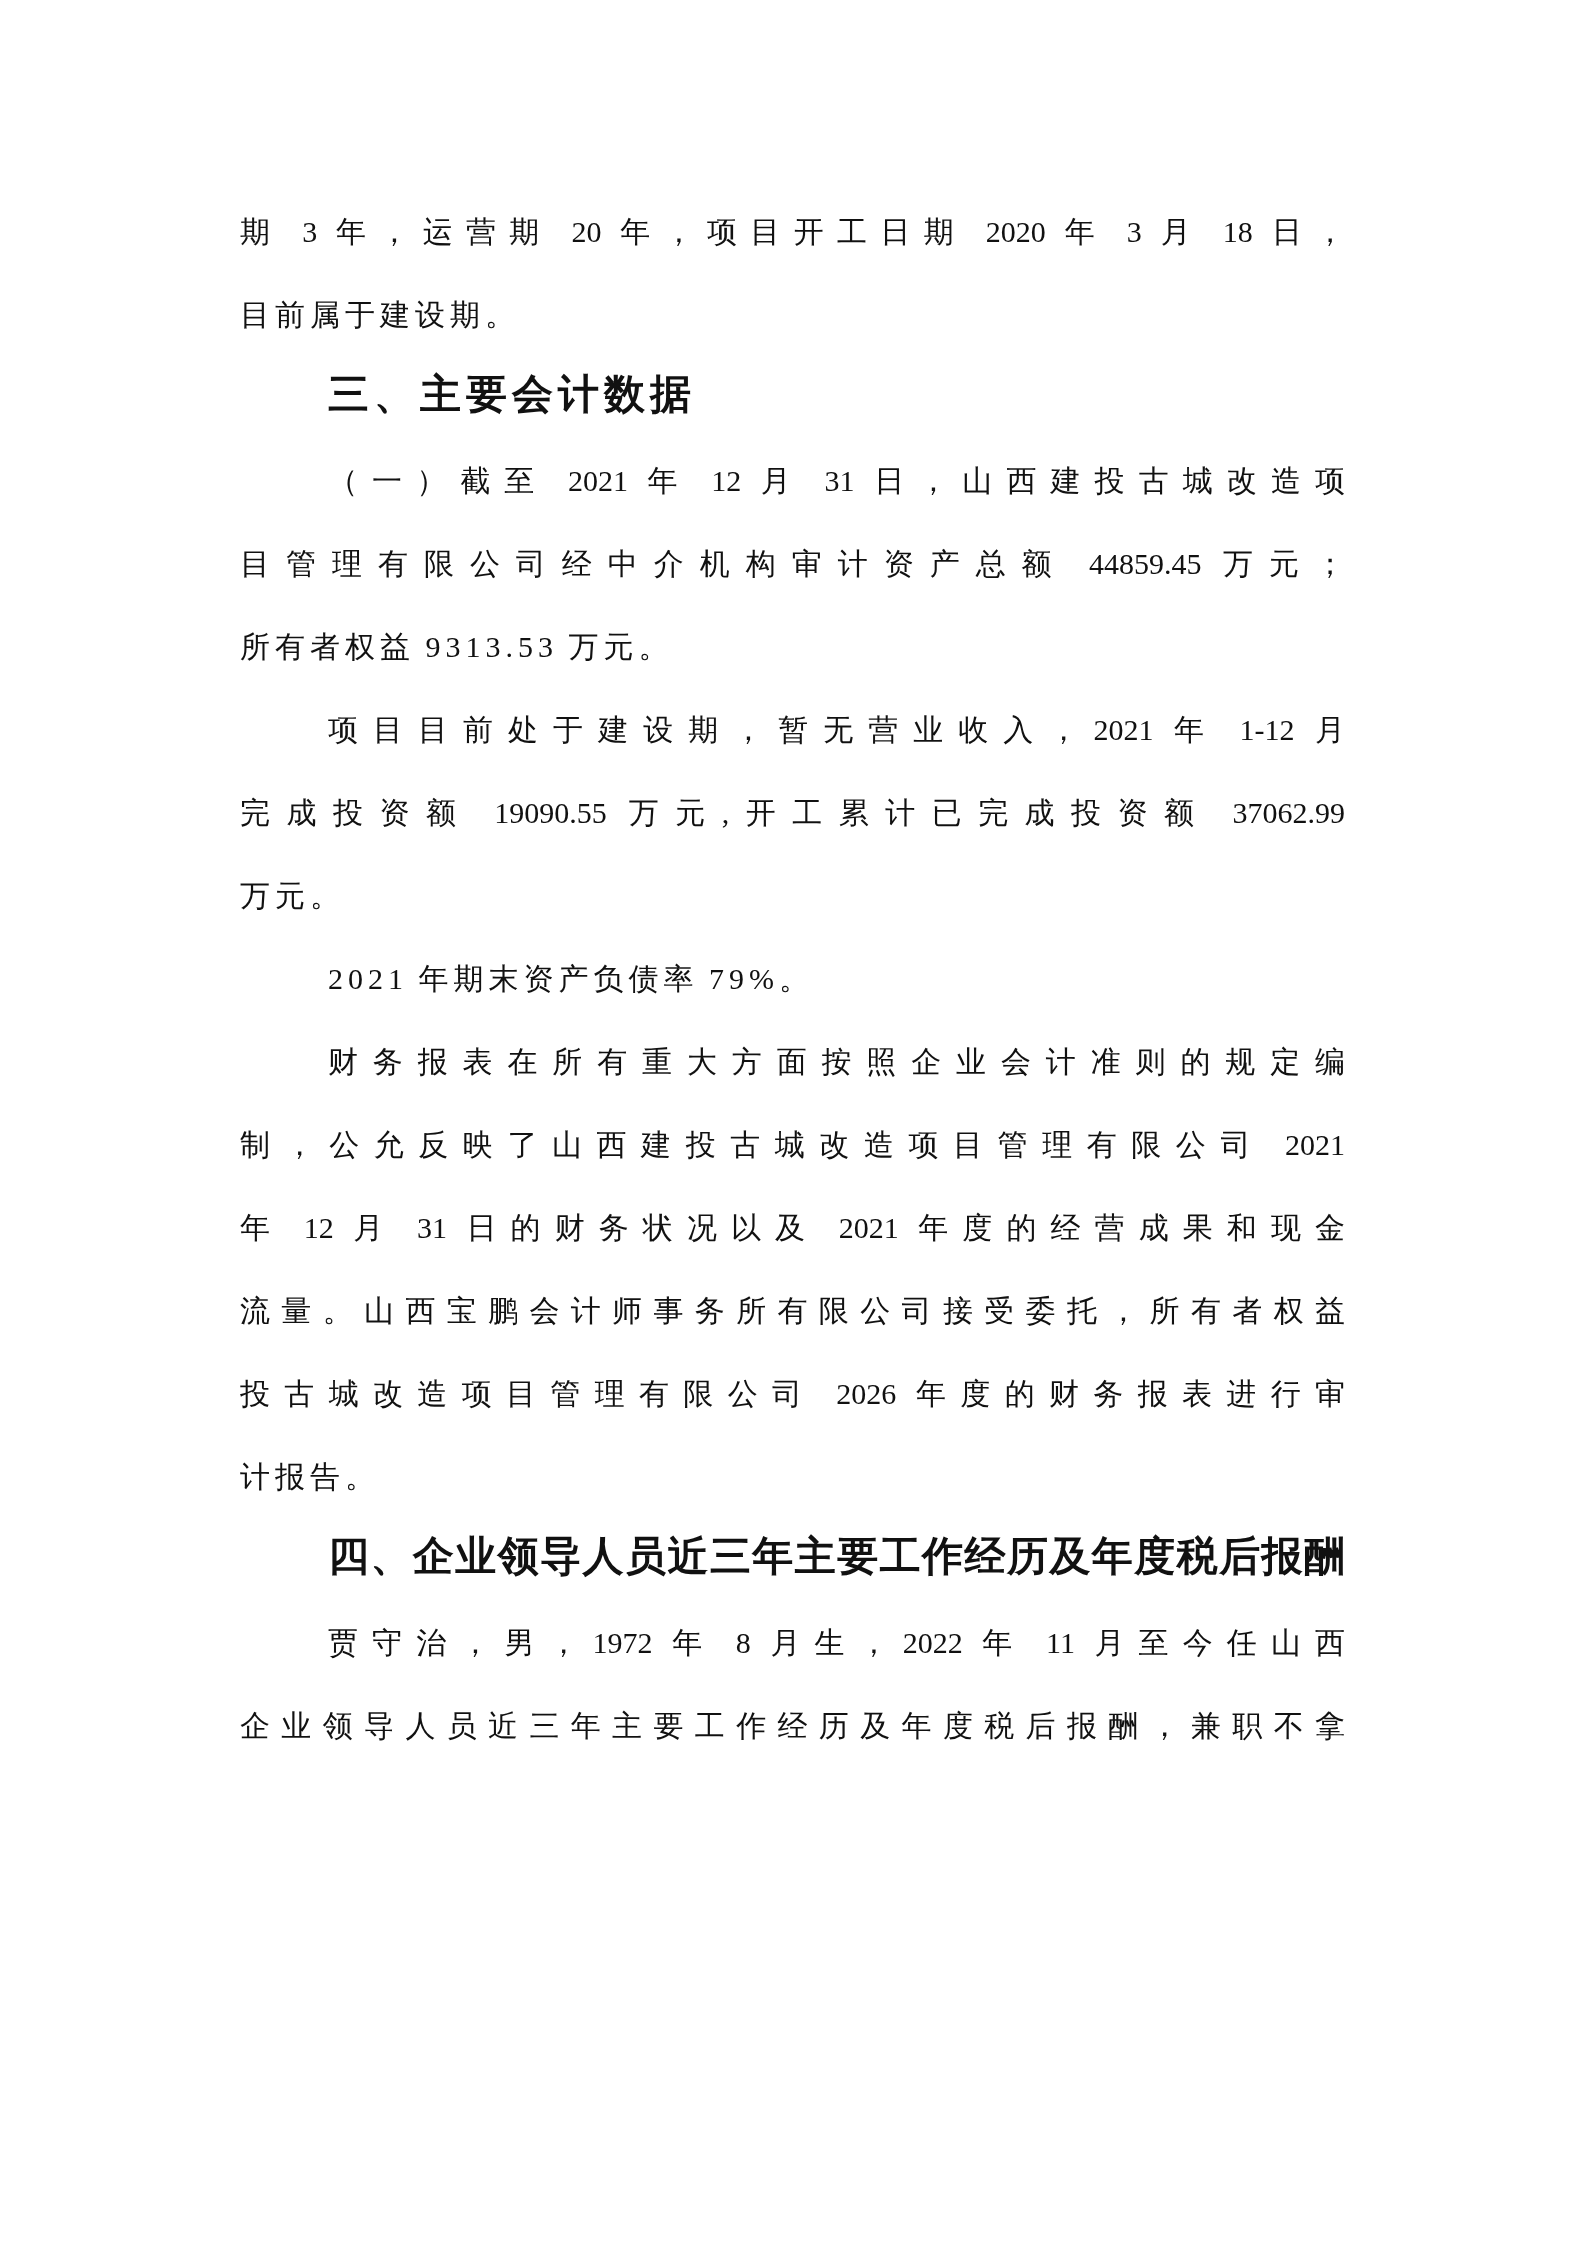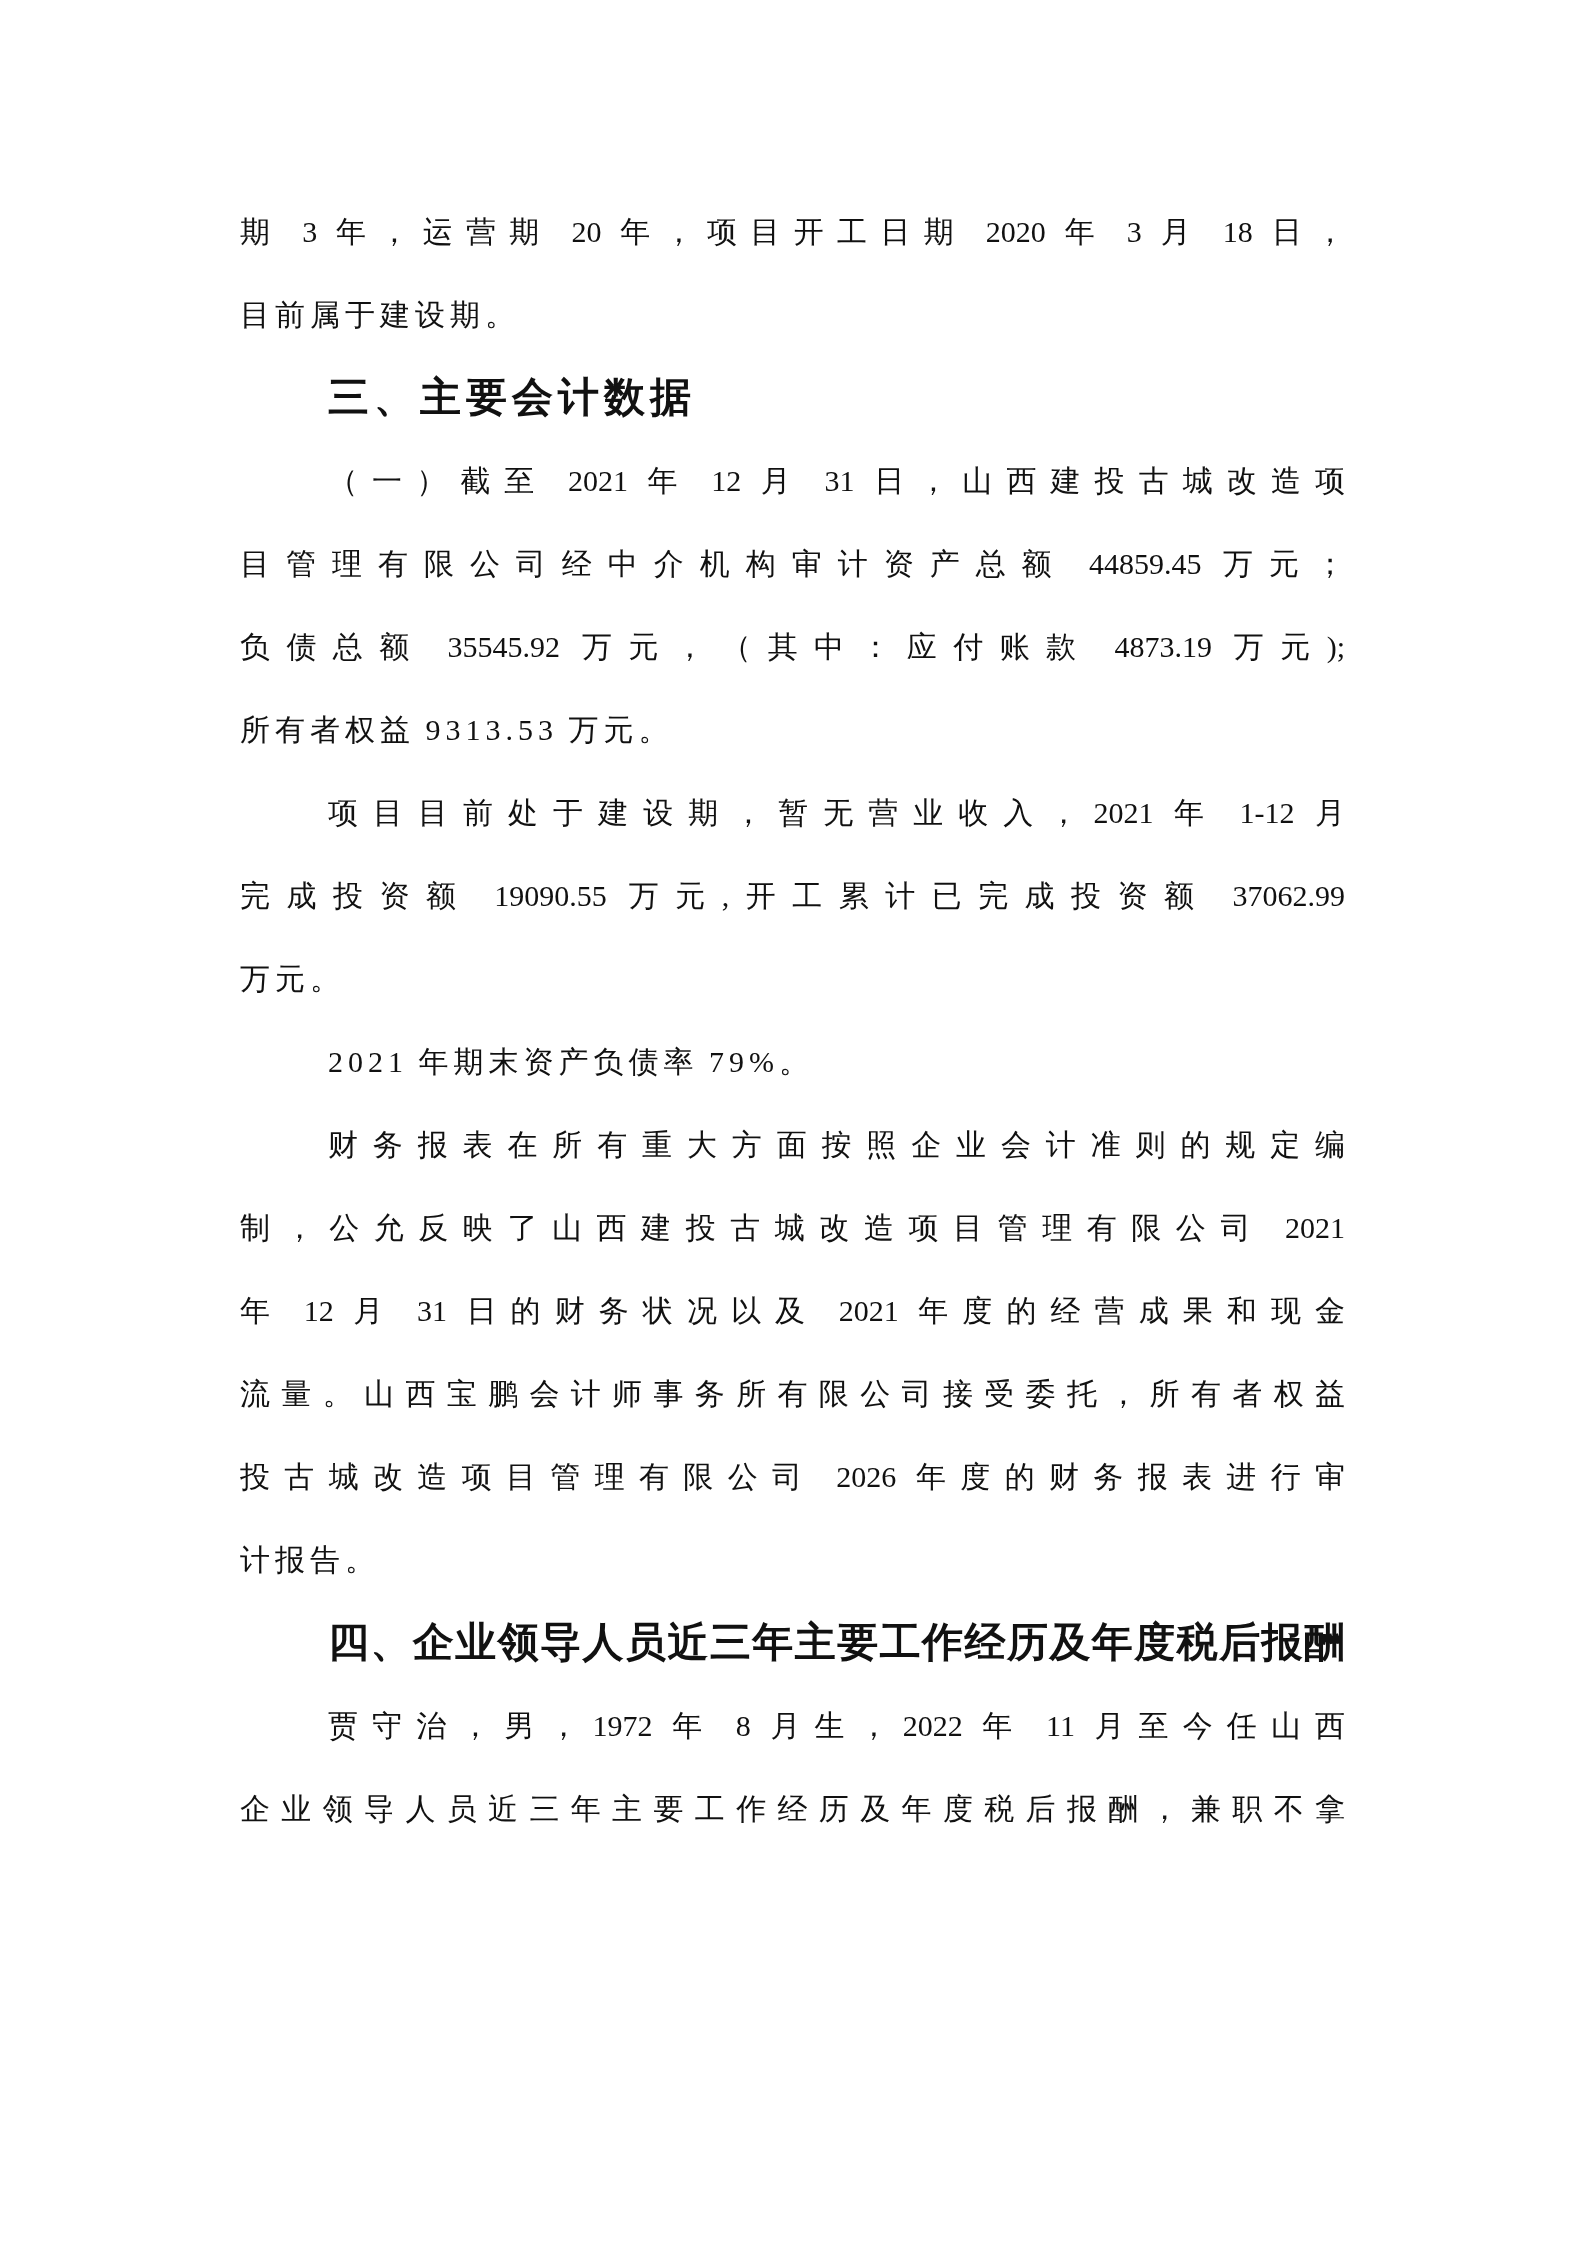--- a/index.html
+++ b/index.html
@@ -33,35 +33,34 @@
     text-align: center;
     text-align-last: left;
     letter-spacing: 5px;
   }
   
   .i {
     padding-left: 88px;
   }
   
   .h {
-    font-family: Liberation Serif, serif;
+    font-family: Liberation Mono, monospace;
     font-weight: 700;
     font-size: 41px;
   }
 </style>
 </head>
 <body>
 
 <div class="page">
   <div class="ln">期 3 年，运营期 20 年，项目开工日期 2020 年 3 月 18 日，</div>
   <div class="ln e">目前属于建设期。</div>
   <div class="ln e h i">三、主要会计数据</div>
   <div class="ln i">（一）截至 2021 年 12 月 31 日，山西建投古城改造项</div>
   <div class="ln">目管理有限公司经中介机构审计资产总额 44859.45 万元；</div>
-  <div class="ln">负债总额 35545.92 万元，（其中：应付账款 4873.19 万元);</div>
   <div class="ln e">所有者权益 9313.53 万元。</div>
   <div class="ln i">项目目前处于建设期，暂无营业收入，2021 年 1-12 月</div>
   <div class="ln">完成投资额 19090.55 万元,开工累计已完成投资额 37062.99</div>
   <div class="ln e">万元。</div>
   <div class="ln e i">2021 年期末资产负债率 79%。</div>
   <div class="ln i">财务报表在所有重大方面按照企业会计准则的规定编</div>
   <div class="ln">制，公允反映了山西建投古城改造项目管理有限公司 2021</div>
   <div class="ln">年 12 月 31 日的财务状况以及 2021 年度的经营成果和现金</div>
   <div class="ln">流量。山西宝鹏会计师事务所有限公司接受委托，所有者权益</div>
   <div class="ln">投古城改造项目管理有限公司 2026 年度的财务报表进行审</div>

